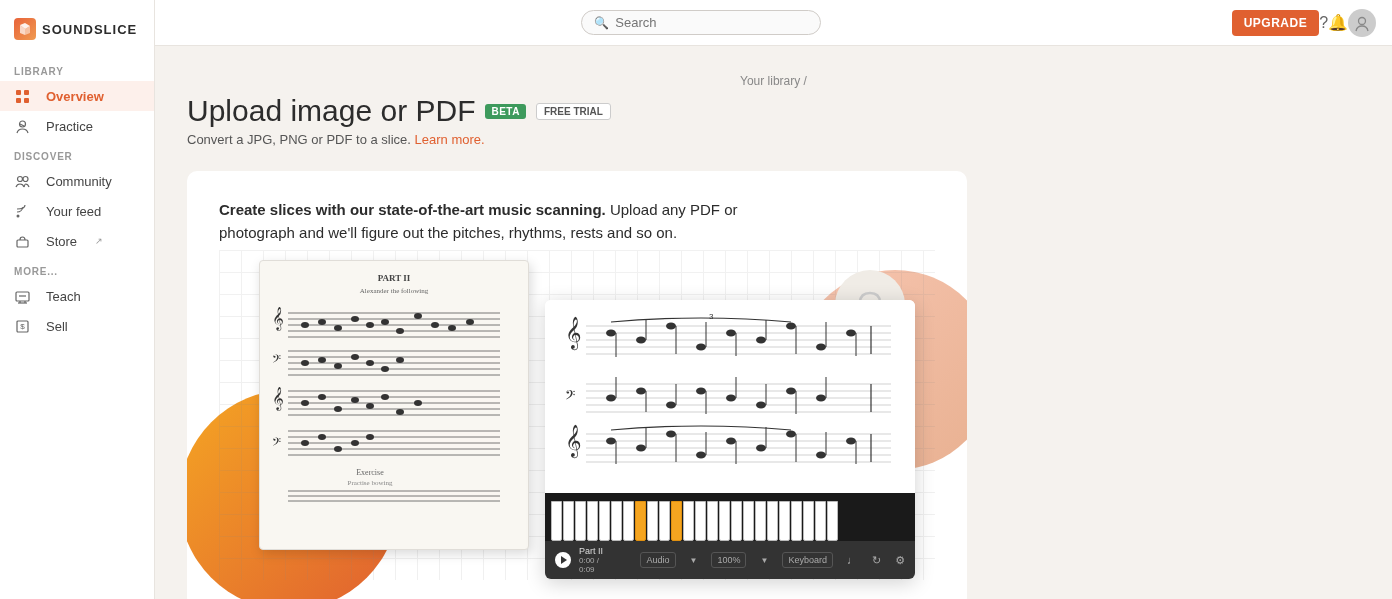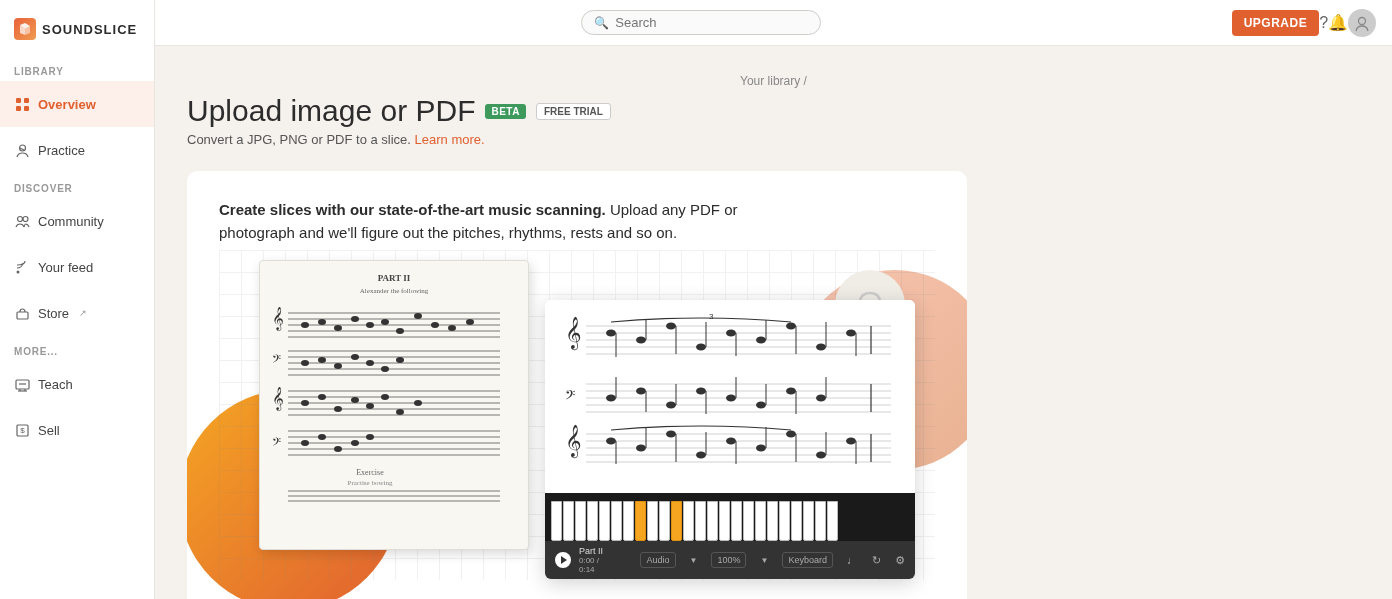--- a/index.html
+++ b/index.html
@@ -31,22 +31,22 @@
       color: white; font-size: 11px; font-weight: bold;
     }
     .logo-text {
       font-size: 13px; font-weight: 700; color: #2c2c2c; letter-spacing: 1px;
     }
     .sidebar-section-label {
       font-size: 10px; font-weight: 700; color: #999; letter-spacing: 0.8px;
       padding: 10px 14px 4px; text-transform: uppercase;
     }
     .sidebar-item {
-      display: flex; align-items: center; gap: 8px;
-      padding: 15px 14px;
+      display: flex; align-items: center; gap: 16px;
+      padding: 7px 14px;
       font-size: 13px; color: #444;
       cursor: pointer; border-radius: 0;
       position: relative;
     }
     .sidebar-item.active {
       background: #fdf0eb;
       color: #e06030;
       font-weight: 600;
     }
     .sidebar-item .item-icon {
@@ -628,21 +628,21 @@
               </div>
             </div>
           </div>
 
           <div class="player-controls">
             <div class="play-btn">
               <div class="play-icon"></div>
             </div>
             <div style="flex:1;min-width:0;">
               <div style="font-size:9px;color:#ddd;white-space:nowrap;">Part II</div>
-              <div style="font-size:8px;color:#aaa;">0:00 / 0:14</div>
+              <div style="font-size:8px;color:#aaa;">0:00 / 0:09</div>
             </div>
             <div class="player-controls-right">
               <span class="player-btn">Audio</span>
               <span style="font-size:8px;color:#aaa;">▼</span>
               <span class="player-btn">100%</span>
               <span style="font-size:8px;color:#aaa;">▼</span>
               <span class="player-btn">Keyboard</span>
               <span class="player-icon">♩</span>
               <span class="player-icon">↻</span>
               <span class="player-icon">⚙</span>

